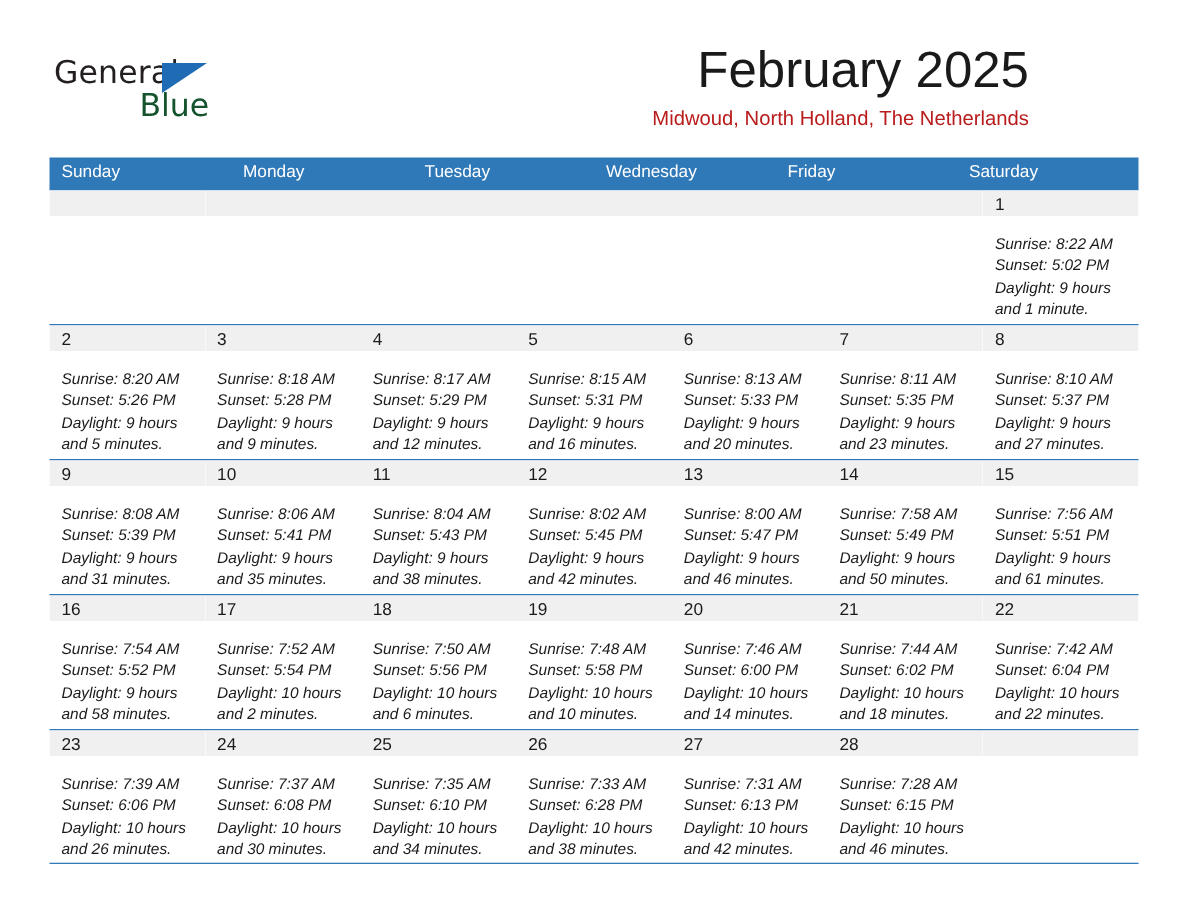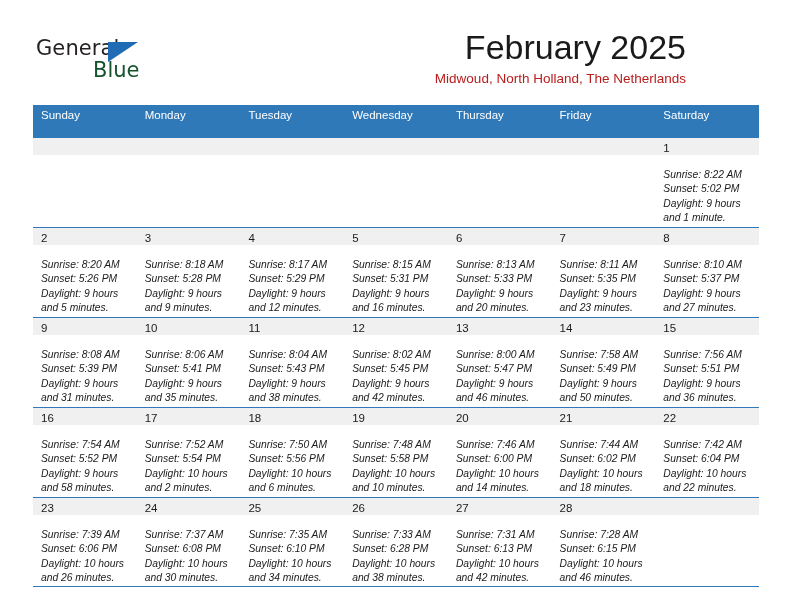--- a/index.html
+++ b/index.html
@@ -91,21 +91,21 @@
   
   .calendar {
     position: absolute;
     left: 33px;
     top: 105px;
     width: 726px;
   }
   .weekday-row {
     display: flex;
     background: #3079b8;
-    height: 32px;
+    height: 21px;
   }
   .weekday {
     flex: 1 1 0;
     color: #ffffff;
     font-size: 11.5px;
     line-height: 21px;
     padding-left: 8px;
     box-sizing: border-box;
     white-space: nowrap;
   }
@@ -170,21 +170,20 @@
 
   </div>
 
   <div class="calendar">
 
     <div class="weekday-row">
       <div class="weekday">Sunday</div>
       <div class="weekday">Monday</div>
       <div class="weekday">Tuesday</div>
       <div class="weekday">Wednesday</div>
-      <div class="weekday">Thursday</div>
       <div class="weekday">Friday</div>
       <div class="weekday">Saturday</div>
     </div>
 
     <div class="week-row">
       <div class="day-cell empty">
           <div class="day-num-bar"><span class="day-num"></span></div>
           <div class="day-body">
             <div class="day-line"></div>
             <div class="day-line"></div>
@@ -368,21 +367,21 @@
             <div class="day-line">Daylight: 9 hours</div>
             <div class="day-line">and 50 minutes.</div>
           </div>
         </div>
       <div class="day-cell">
           <div class="day-num-bar"><span class="day-num">15</span></div>
           <div class="day-body">
             <div class="day-line">Sunrise: 7:56 AM</div>
             <div class="day-line">Sunset: 5:51 PM</div>
             <div class="day-line">Daylight: 9 hours</div>
-            <div class="day-line">and 36 minutes.</div>
+            <div class="day-line">and 61 minutes.</div>
           </div>
         </div>
     </div>
 
     <div class="week-row">
       <div class="day-cell">
           <div class="day-num-bar"><span class="day-num">16</span></div>
           <div class="day-body">
             <div class="day-line">Sunrise: 7:54 AM</div>
             <div class="day-line">Sunset: 5:52 PM</div>

